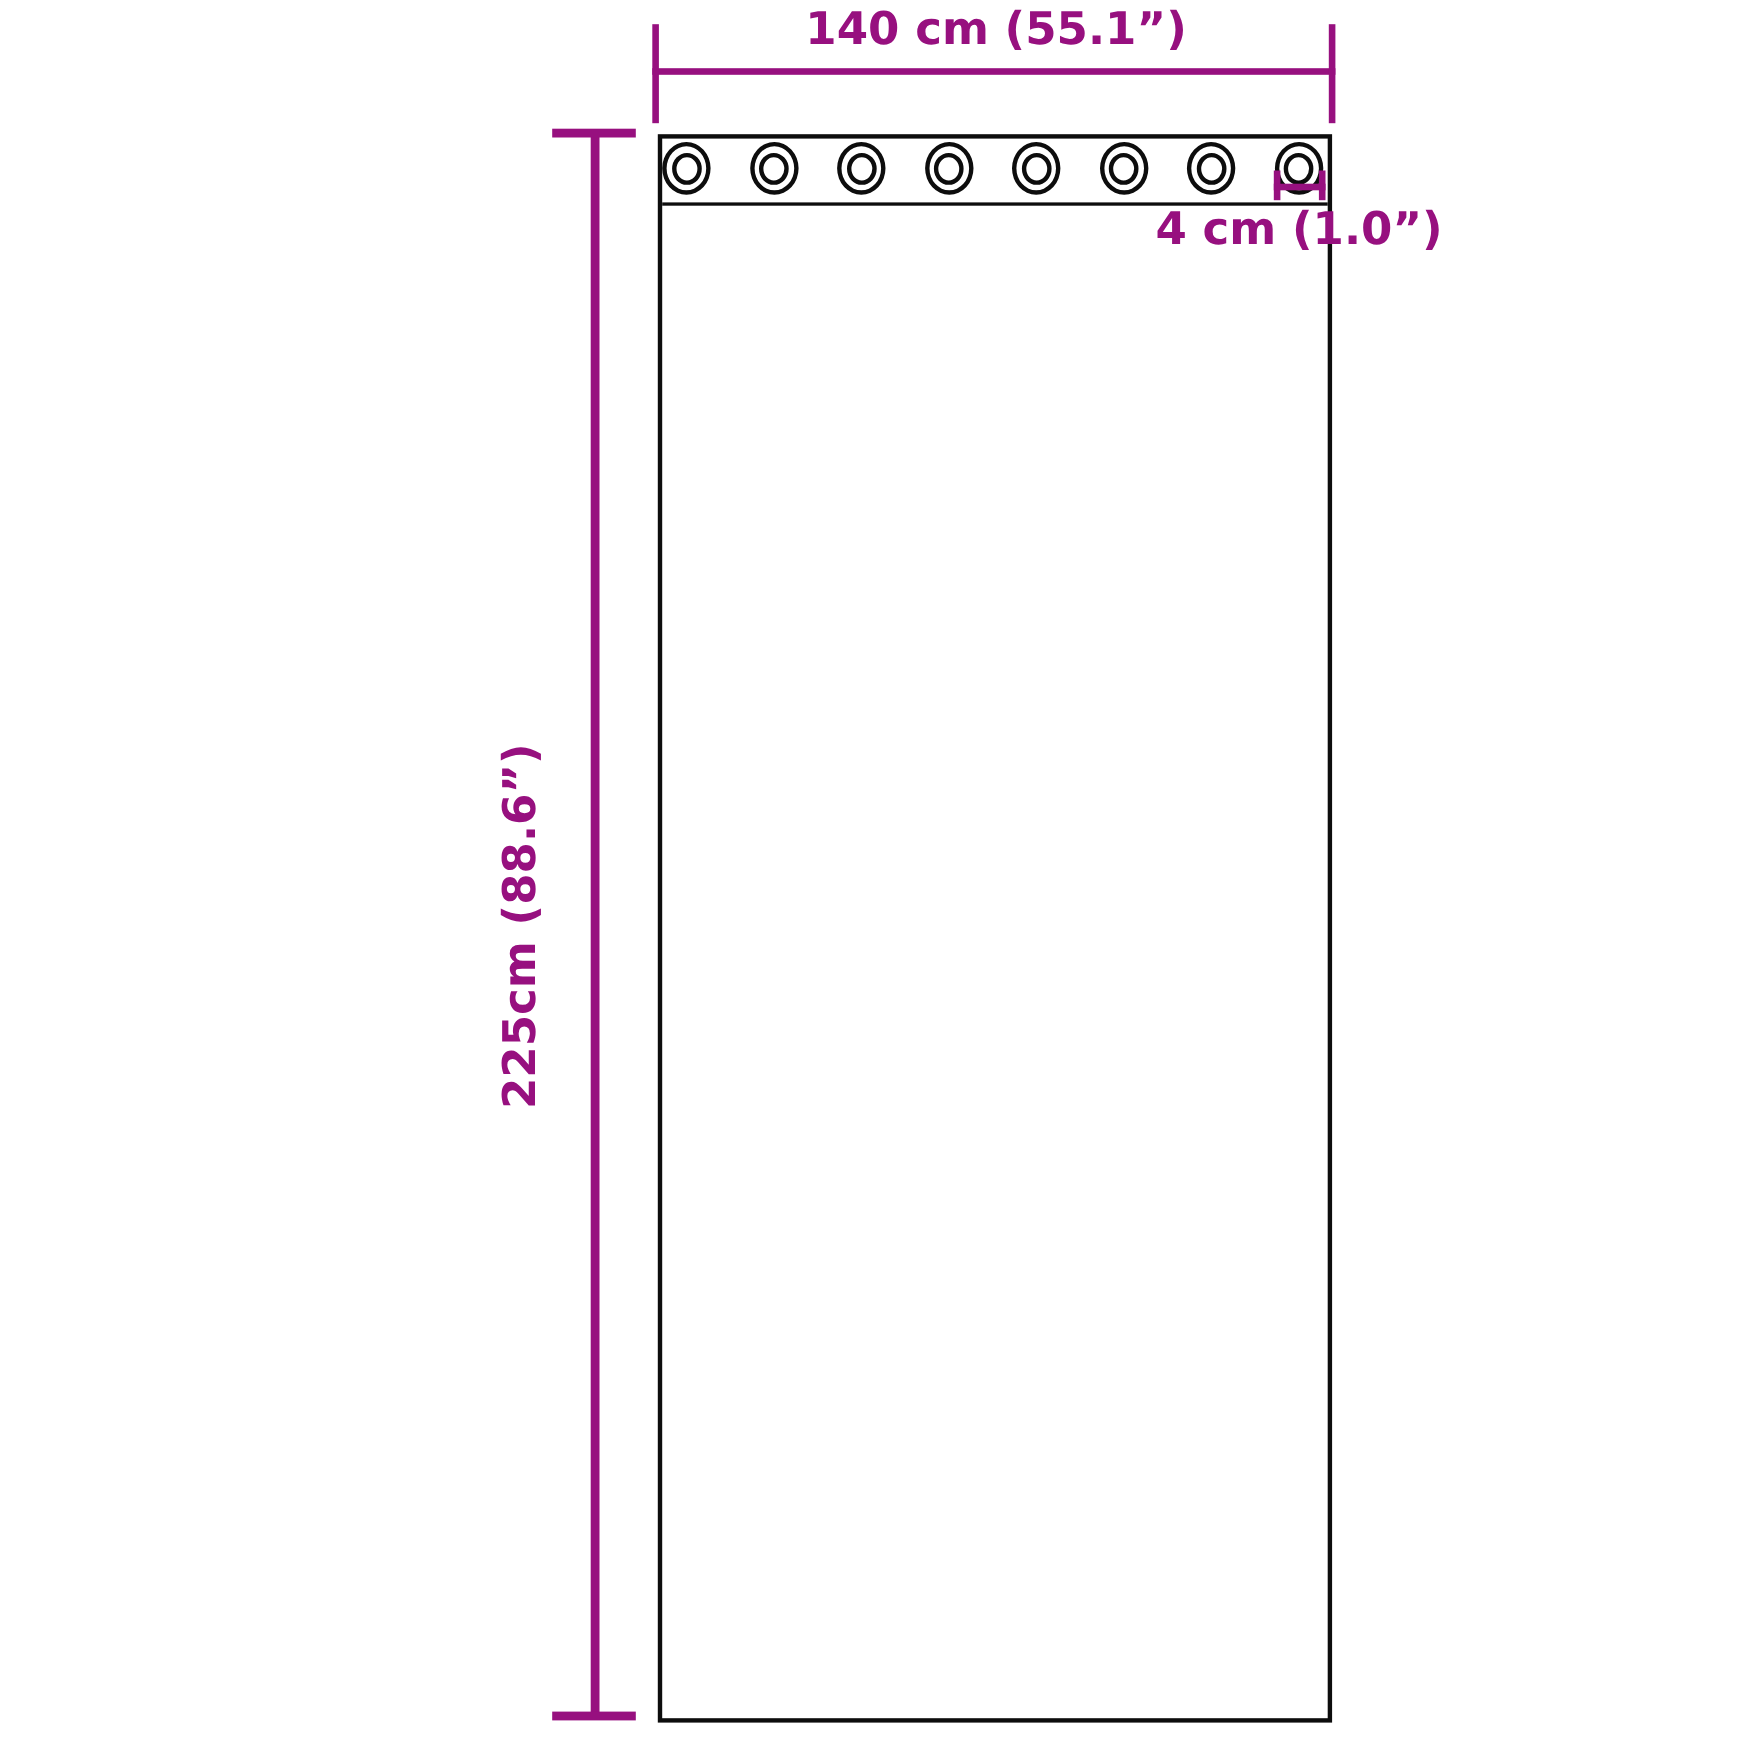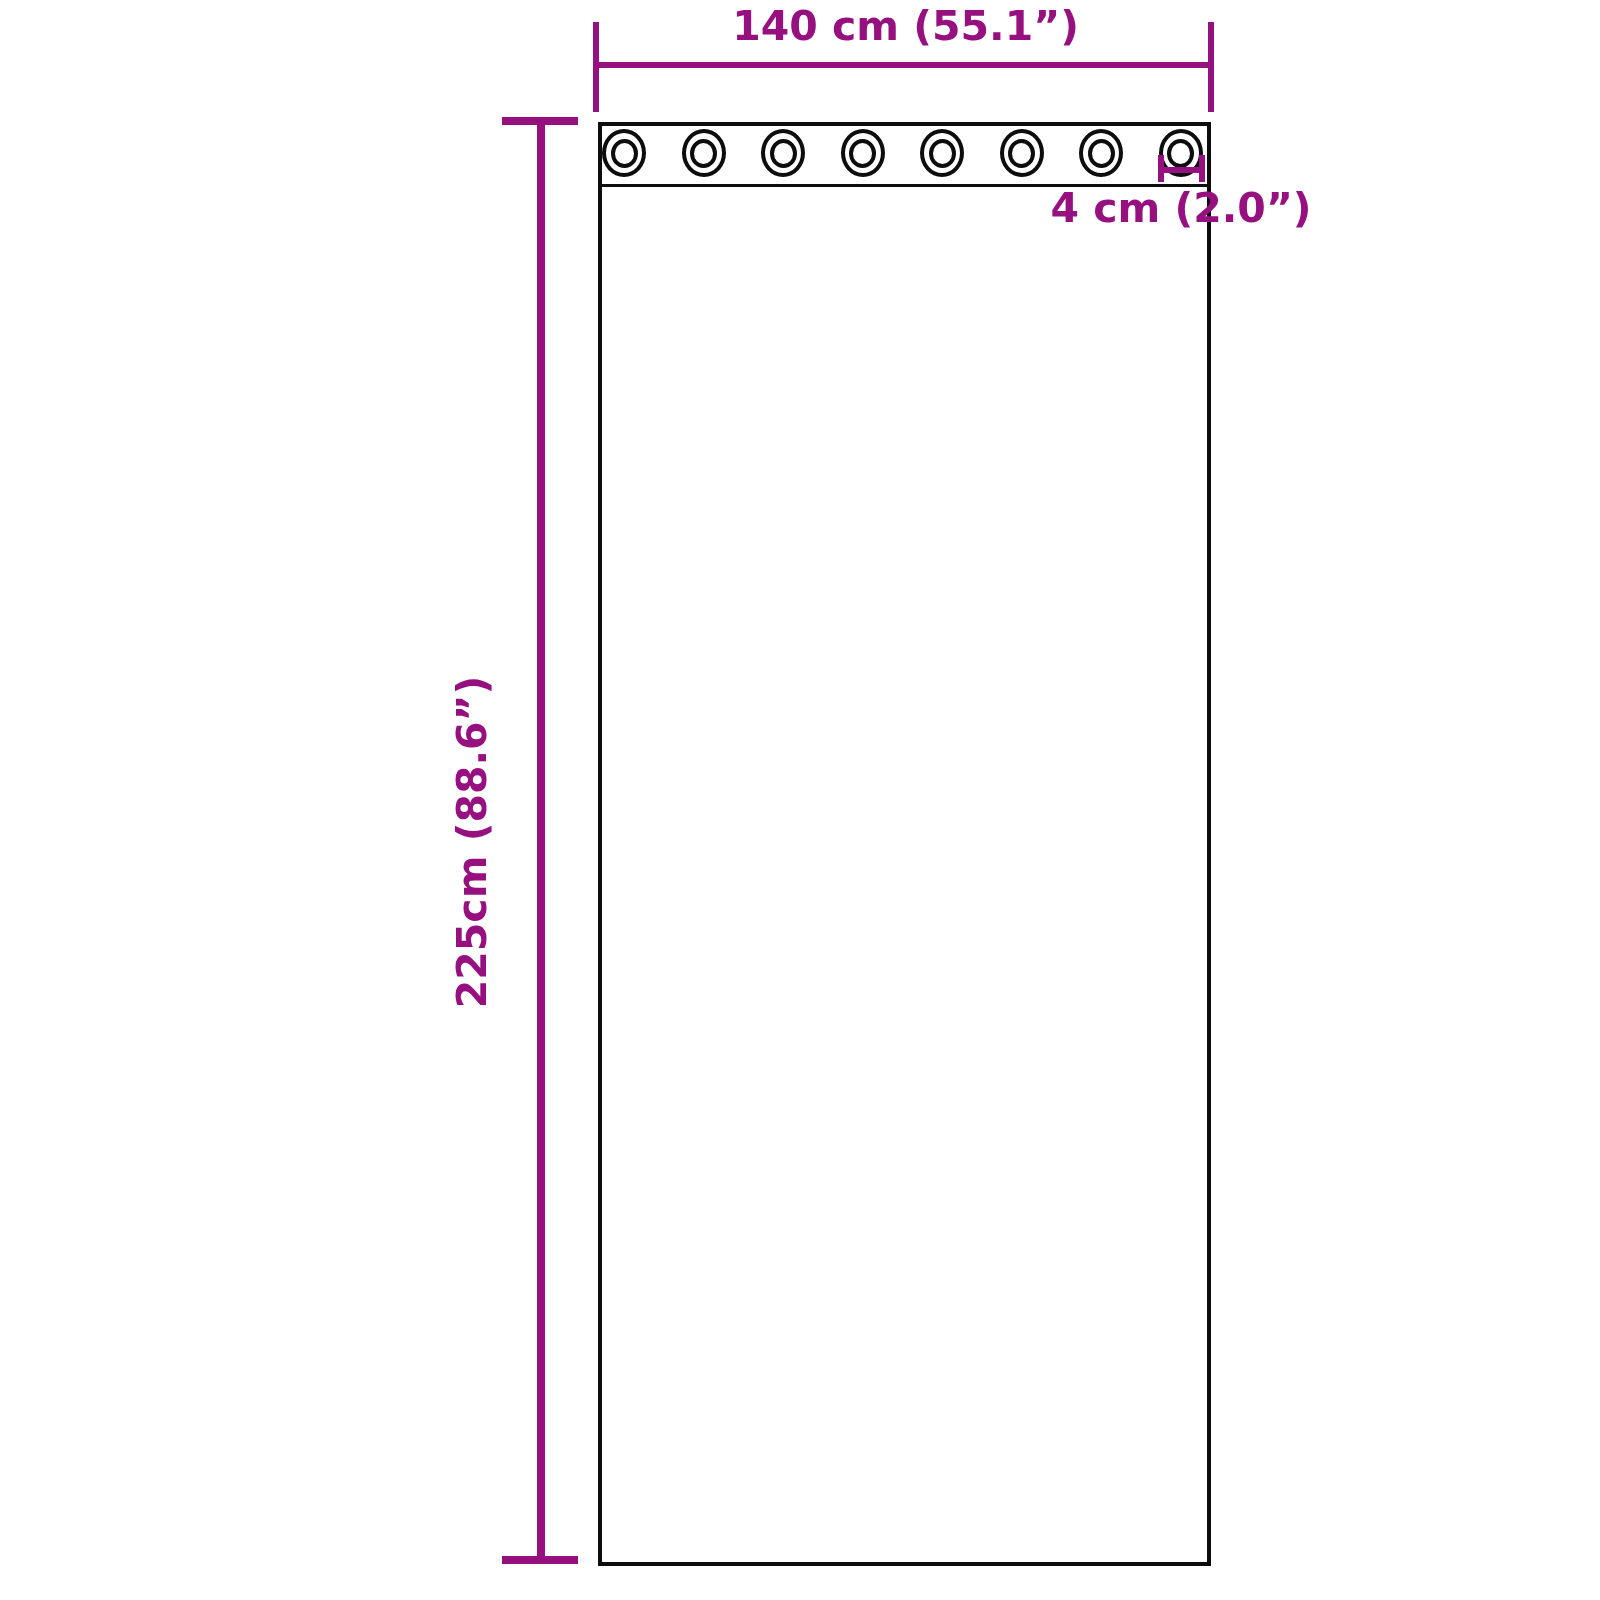--- a/index.html
+++ b/index.html
@@ -129,15 +129,15 @@
         </div>
         <div class="grommet" style="left: 556.99px;">
           <div class="grommet-inner"></div>
         </div>
       </div>
   </div>
 
   <div class="dim bracket-tick-left"></div>
   <div class="dim bracket-tick-right"></div>
   <div class="dim bracket-bar"></div>
-  <div class="dim-label grommet-label">4 cm (2.0”)</div>
+  <div class="dim-label grommet-label">4 cm (1.0”)</div>
 
 </div>
 
 </body></html>

